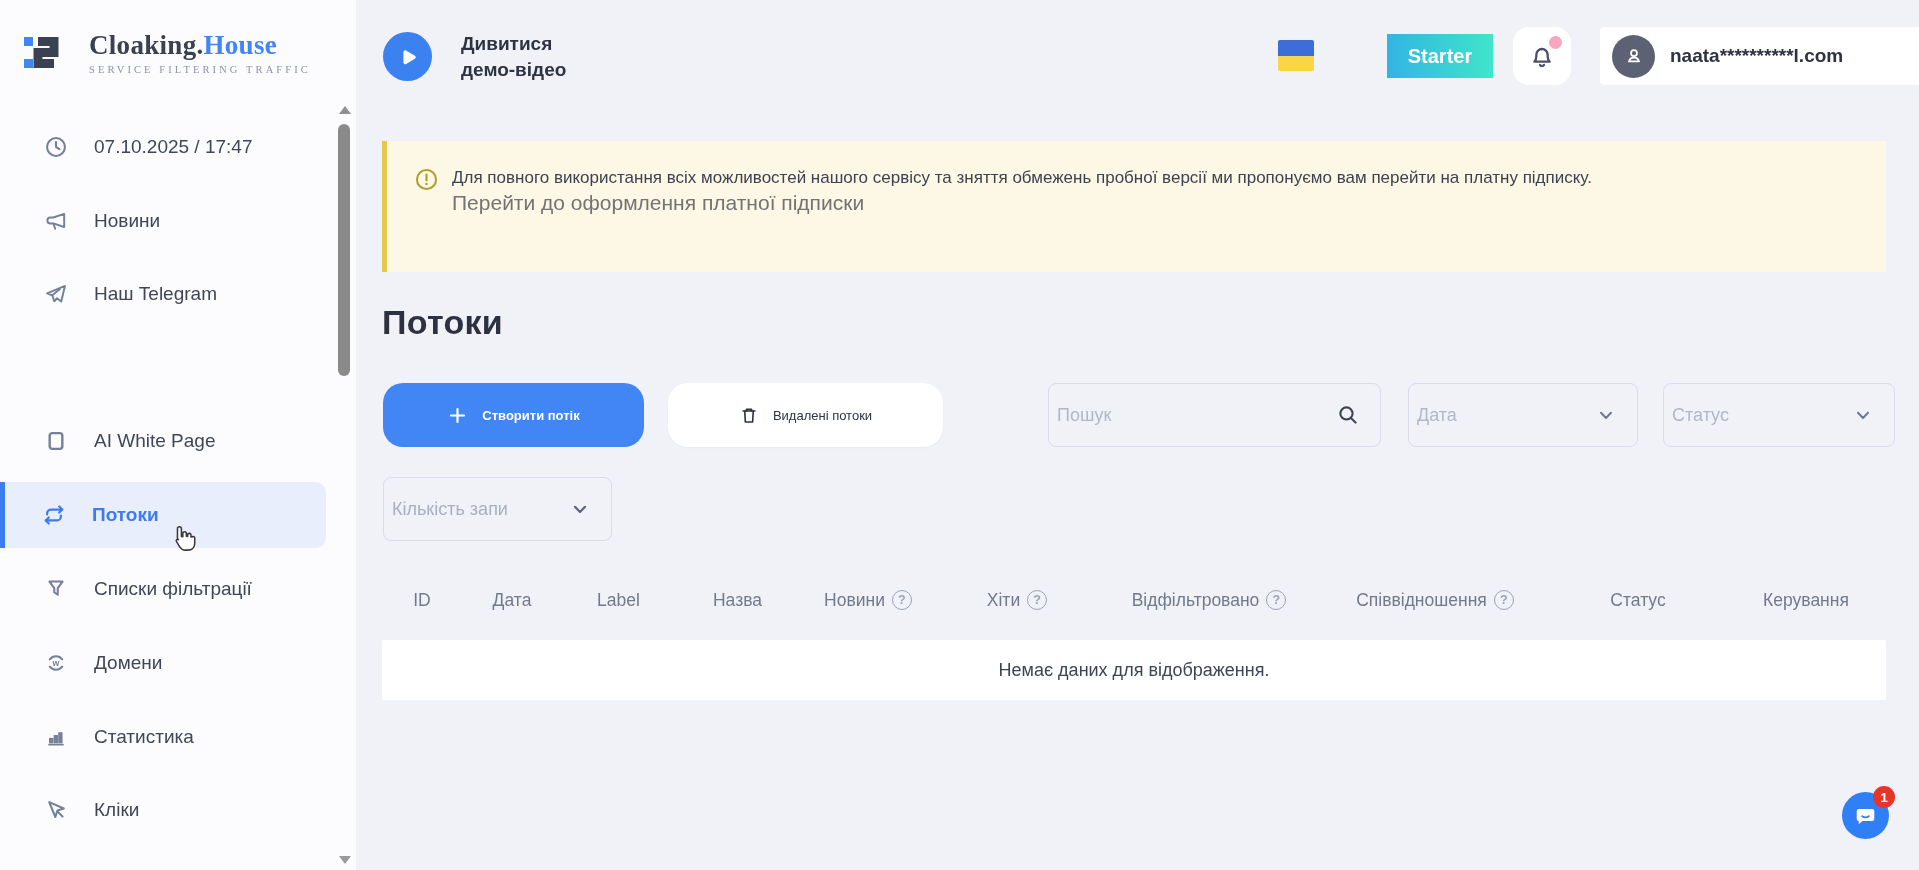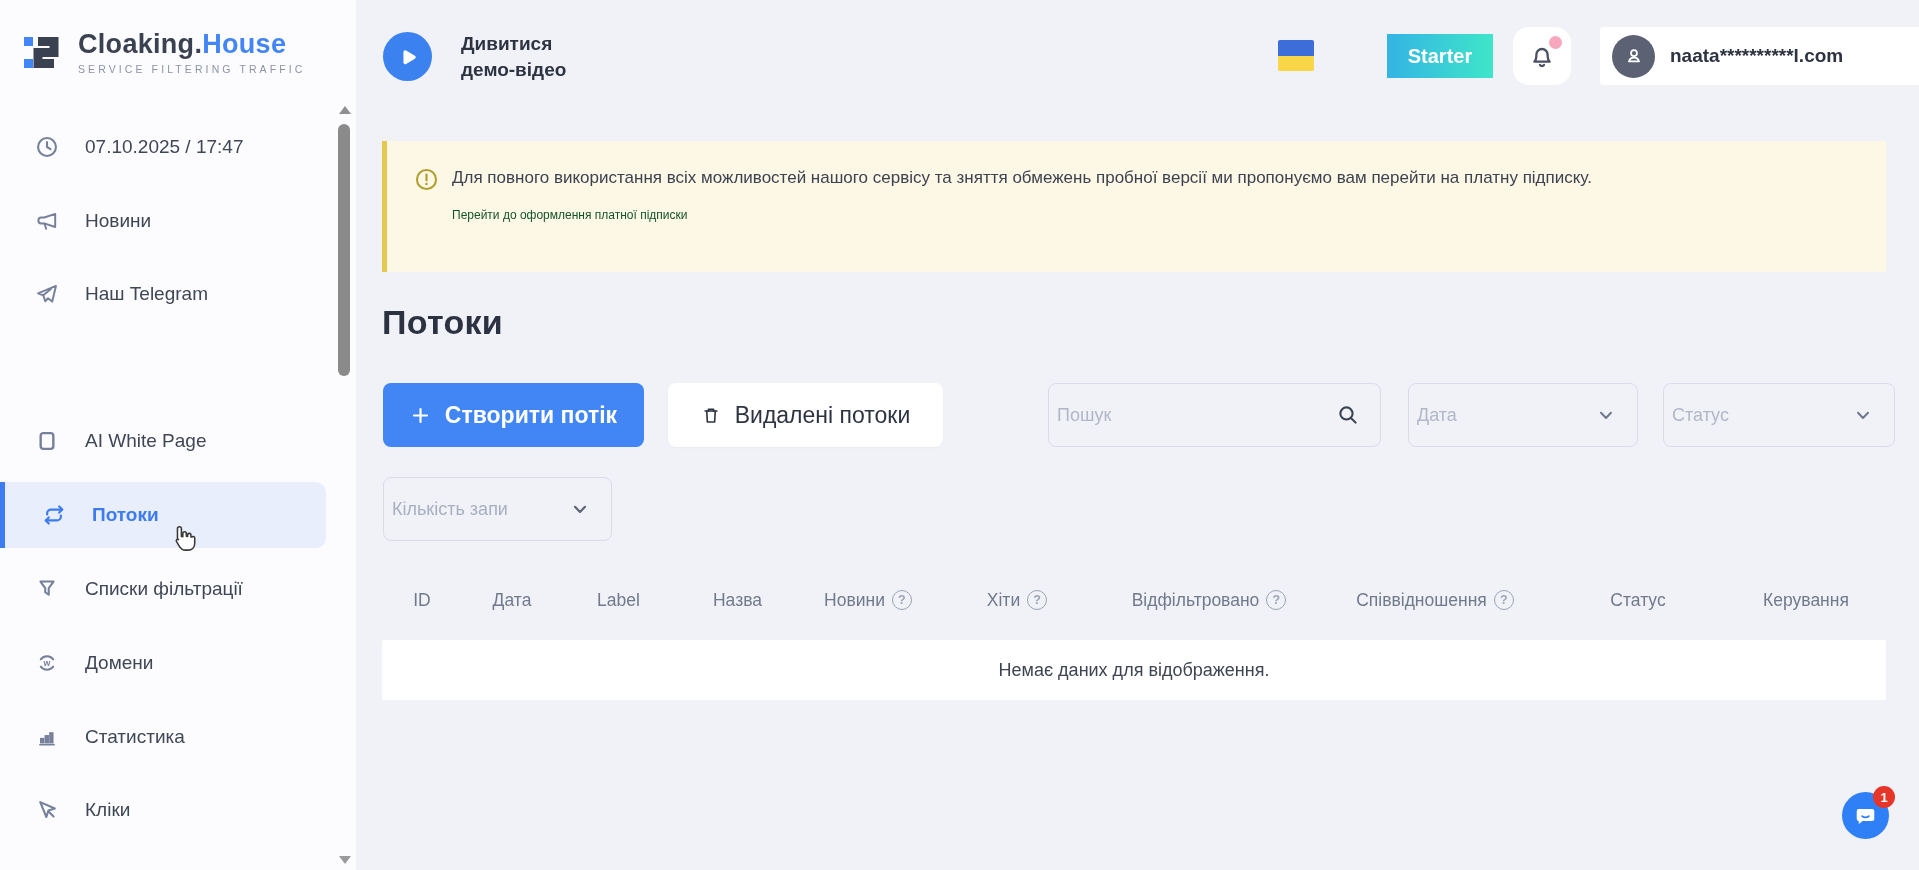--- a/index.html
+++ b/index.html
@@ -9,28 +9,28 @@
     background:#f1f2f7;
     position:relative;
     overflow:hidden;
     color:#2e3342;
   }
   
   .sidebar {
     position:absolute; left:0; top:0; width:356px; height:870px;
     background:#fcfcfe;
   }
-  .logo-row { position:absolute; left:24px; top:28px; display:flex; align-items:center; gap:12px; }
+  .logo-row { position:absolute; left:24px; top:28px; display:flex; align-items:center; gap:23px;font-family:Liberation Serif, serif; }
   .logo-mark { width:42px; height:50px; }
   .logo-title { font-size:27px; font-weight:bold; letter-spacing:.3px; color:#3a4150; line-height:1; }
   .logo-title .blue { color:#4285f4; }
   .logo-sub { font-size:10.5px; letter-spacing:3.1px; color:#8b93a5; margin-top:5px; }
   .side-item {
     position:absolute; left:0; width:326px; height:48px;
-    display:flex; align-items:center; gap:26px; padding-left:35px;
+    display:flex; align-items:center; gap:26px; padding-left:44px;
     font-size:19px; color:#3f4756; cursor:pointer;
   }
   .side-item .ico { width:24px; height:24px; flex:none; display:flex; align-items:center; justify-content:center; }
   .side-item.active {
     height:66px; background:#e8eefb; border-left:5px solid #3d7bf0;
     border-radius:0 10px 10px 0; padding-left:37px;
     color:#3d7bf0; font-weight:bold;
   }
   
   .sb-track { position:absolute; left:337px; top:100px; width:16px; height:764px; }
@@ -55,25 +55,25 @@
   .bell-dot { position:absolute; right:9px; top:9px; width:13px; height:13px; border-radius:50%; background:#f7a6bd; }
   .user-chip { position:absolute; left:1600px; top:27px; width:332px; height:58px; border-radius:4px;
     background:#fff; display:flex; align-items:center; gap:15px; padding-left:12px; cursor:pointer; }
   .avatar { width:43px; height:43px; border-radius:50%; background:#5c6273; display:flex; align-items:center; justify-content:center; }
   .user-email { font-size:19px; font-weight:bold; color:#2e3342; }
   
   .banner { position:absolute; left:382px; top:141px; width:1504px; height:131px;
     background:#fdf7e5; border-left:5px solid #e5c94f; padding:24px 90px 0 65px; }
   .banner .warn-ico { position:absolute; left:27px; top:26px; }
   .banner-text { font-size:17px; color:#3c4250; line-height:1.5; }
-  .banner-link { display:inline-block; margin-top:17px; font-size:12px; color:#14532d; text-decoration:none; cursor:pointer; }
+  .banner-link { display:inline-block; font-size:21px; color:#737373; text-decoration:none; cursor:pointer; }
   
   .page-title { position:absolute; left:382px; top:303px; font-size:34px; font-weight:800; color:#2c3242; letter-spacing:.3px; }
-  .btn { position:absolute; top:383px; height:64px; border-radius:8px; display:flex; align-items:center;
-    justify-content:center; gap:14px; font-size:23px; cursor:pointer; border:none; font-family:inherit; }
+  .btn { position:absolute; top:383px; height:64px; border-radius:20px; display:flex; align-items:center;
+    justify-content:center; gap:14px; font-size:13px; cursor:pointer; border:none; font-family:inherit; }
   .btn-create { left:383px; width:261px; background:#4285f4; color:#fff; font-weight:600; }
   .btn-deleted { left:668px; width:275px; background:#fff; color:#2e3342; box-shadow:0 1px 2px rgba(40,50,80,.04); }
   .field { position:absolute; top:383px; height:64px; border:1px solid #d9dcea; border-radius:8px;
     background:transparent; display:flex; align-items:center; padding:0 20px 0 8px; }
   .search-box { left:1048px; width:333px; }
   .search-box input { flex:1; border:none; outline:none; background:transparent; font-size:18px;
     font-family:inherit; color:#2e3342; }
   .search-box input::placeholder { color:#b2b7c8; }
   .dropdown { justify-content:space-between; cursor:pointer; font-size:18px; color:#b2b7c8; }
   .dd-date { left:1408px; width:230px; }

